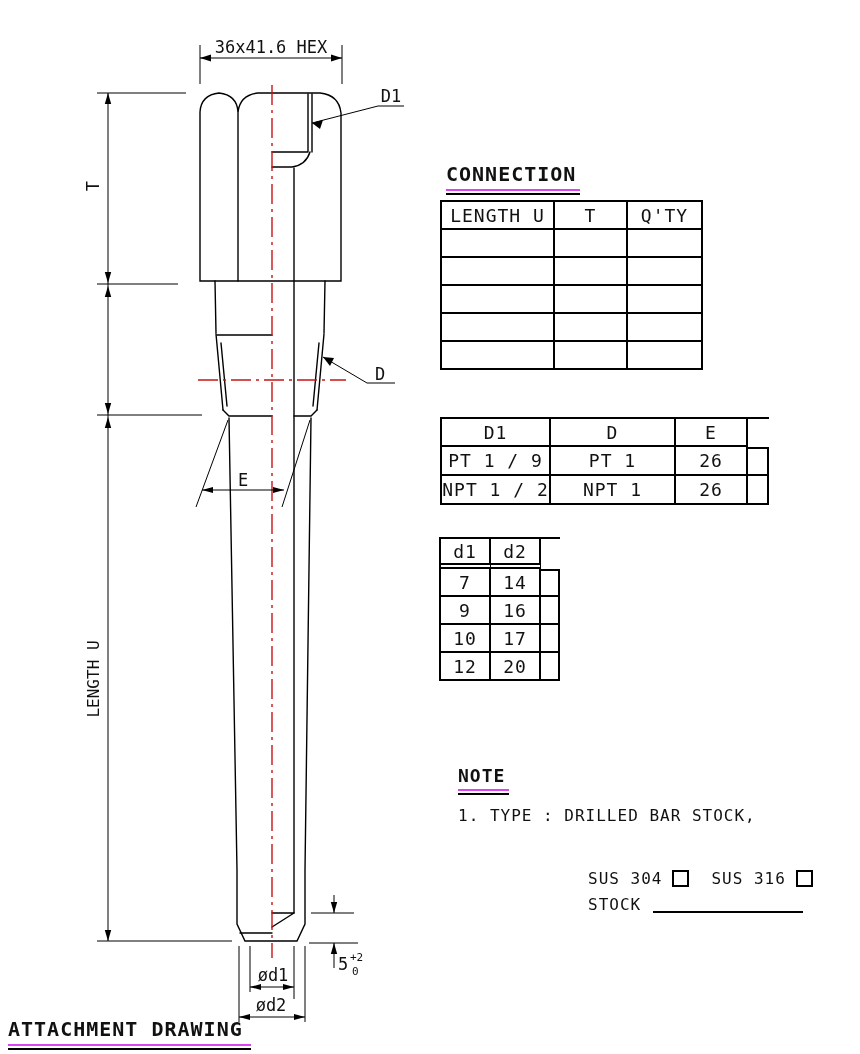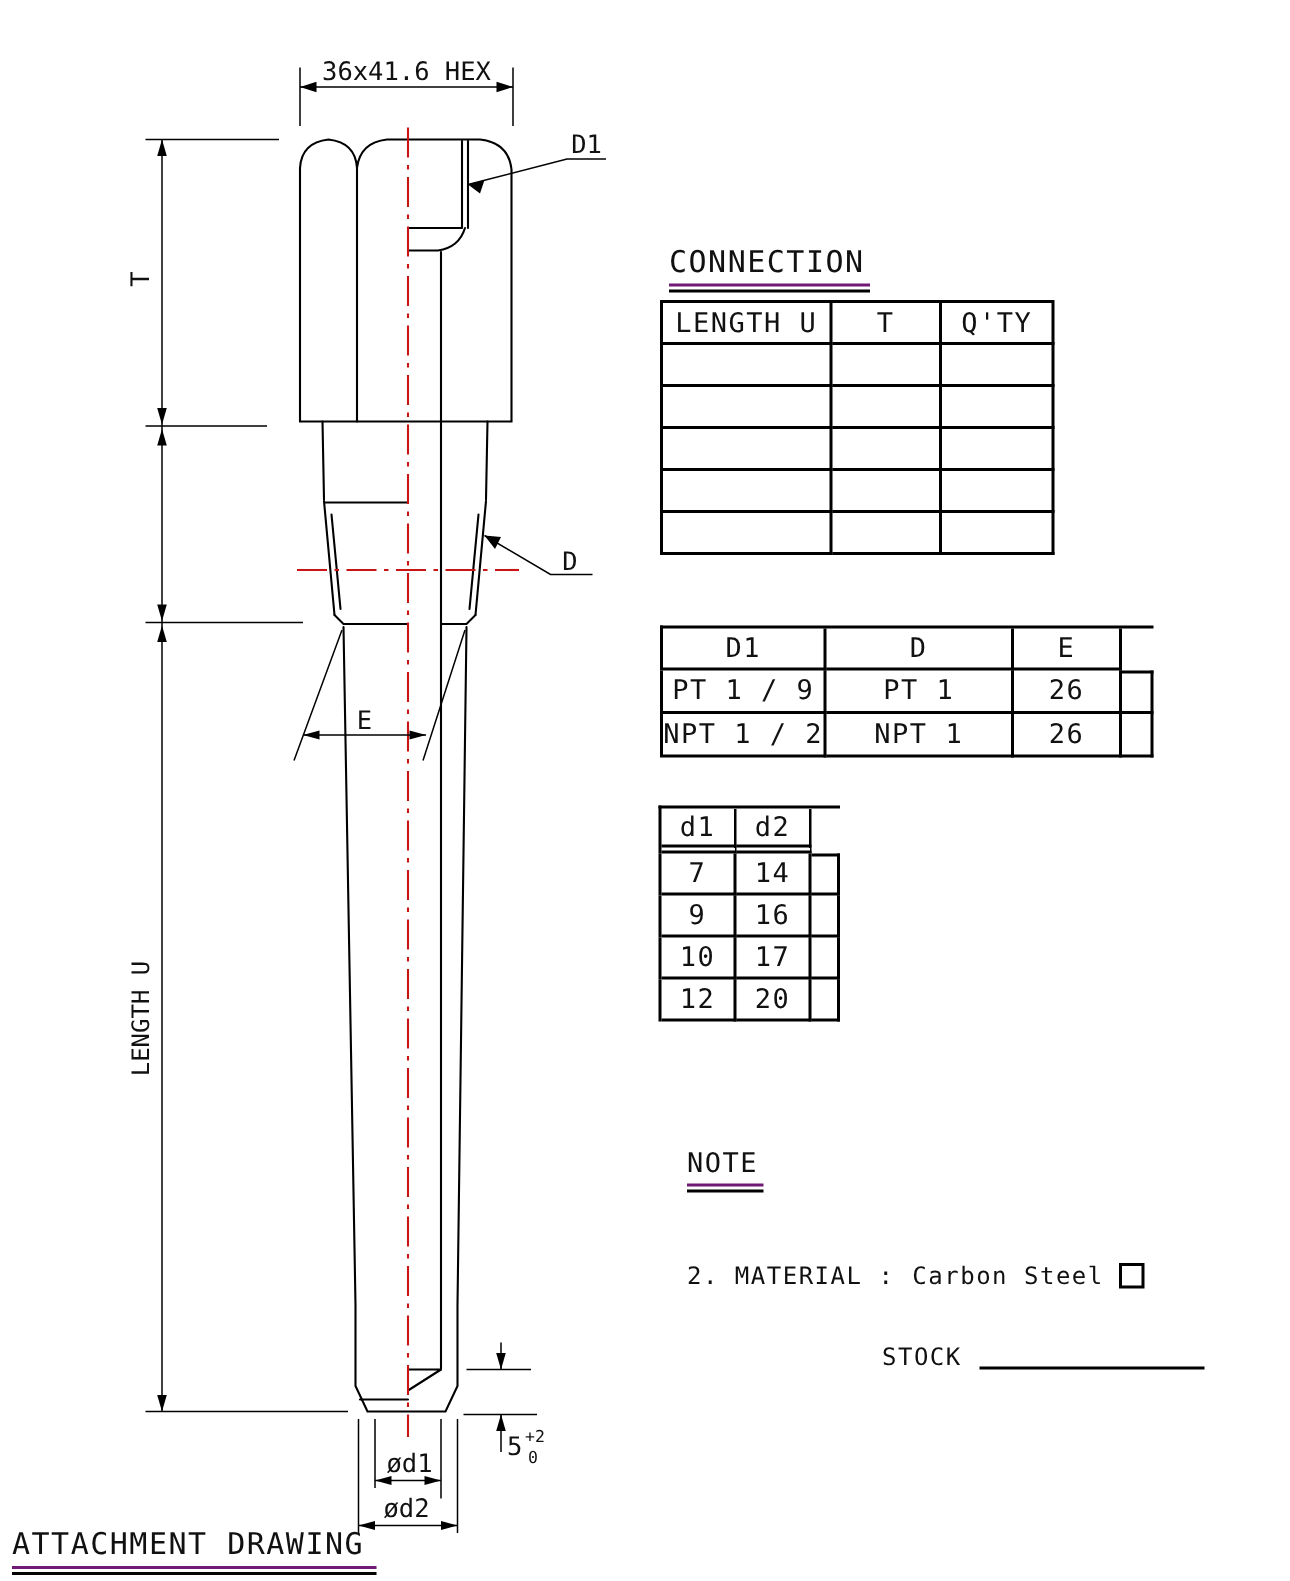--- a/index.html
+++ b/index.html
@@ -2,21 +2,21 @@
 <html><head>
 <meta charset="utf-8">
 <style>
   html,body { margin:0; padding:0; background:#ffffff; }
   #canvas { position:relative; width:860px; height:1054px; background:#fff;
             font-family:"DejaVu Sans Mono", monospace; color:#111; overflow:hidden; }
   .abs { position:absolute; }
 
   
   .cad-title { display:inline-block; font-size:20px; letter-spacing:1px; white-space:nowrap;
-               padding:0 4px 3px 0; border-bottom:2px solid #701a75; position:relative; }
+               padding:0 4px 3px 0; border-bottom:2px solid #d946ef; position:relative;font-weight:bold; }
   .cad-title::after { content:""; position:absolute; left:0; right:0; bottom:-6px;
                       border-bottom:2px solid #000; }
 
   
   .cad-table { position:absolute; }
   .crow { display:flex; border-left:2px solid #000; }
   .crow.first { border-top:2px solid #000; }
   .ccell { box-sizing:border-box; border-right:2px solid #000; border-bottom:2px solid #000;
            display:flex; align-items:center; justify-content:center;
            font-size:18px; letter-spacing:1px; white-space:nowrap; }
@@ -199,23 +199,27 @@
     </div>
     <div class="crow">
       <div class="ccell" style="width:50px;height:28px">12</div>
       <div class="ccell" style="width:50px;height:28px">20</div>
       <div class="ccell" style="width:19px;height:28px"></div>
     </div>
   </div>
 
   <div class="abs" style="left:458px;top:765px;width:380px;height:165px">
     <span class="cad-title" style="font-size:18px">NOTE</span>
-    <div class="note-line" style="top:76px;left:0">
-      <span>2. MATERIAL :</span>
-      <span style="margin-left:12px">Carbon Steel</span>
+    <div class="note-line" style="top:41px;left:0">
+      <span>1. TYPE : DRILLED BAR STOCK,</span>
+    </div>
+    <div class="note-line" style="top:104px;left:130px">
+      <span>SUS 304</span>
+      <span class="checkbox"></span>
+      <span style="margin-left:22px">SUS 316</span>
       <span class="checkbox"></span>
     </div>
     <div class="note-line" style="top:130px;left:130px">
       <span>STOCK</span>
       <span class="blank-line"></span>
     </div>
   </div>
 
   <div class="abs" style="left:8px;top:1017px">
     <span class="cad-title" style="padding-right:8px">ATTACHMENT DRAWING</span>

